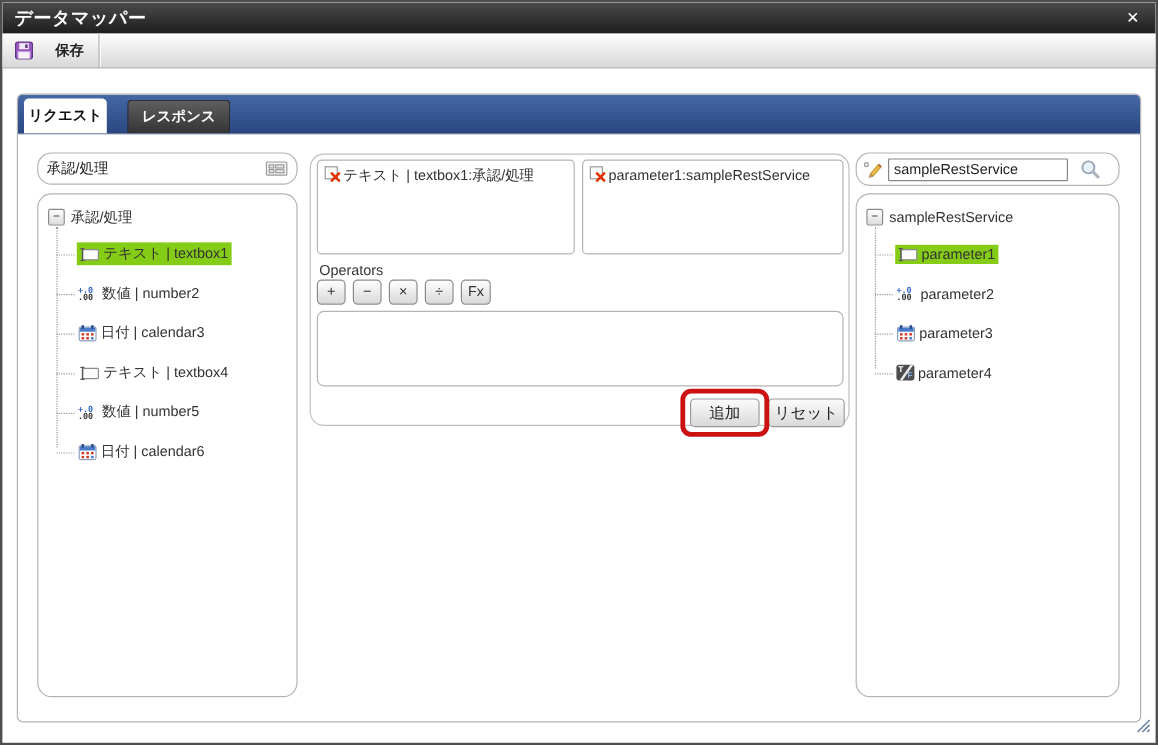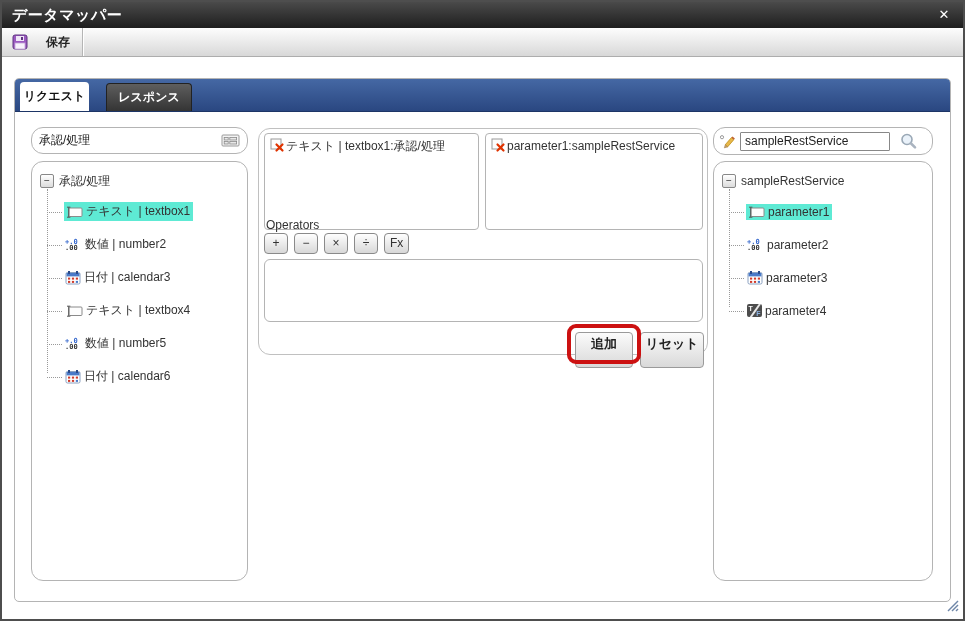--- a/index.html
+++ b/index.html
@@ -83,21 +83,21 @@
     border-left:1px dotted #999;
   }
   .tree-row {
     position:relative; height:33px; display:flex; align-items:center; padding-left:17px; cursor:pointer;
   }
   .tree-row::before {
     content:''; position:absolute; left:0; top:50%; width:15px; height:0;
     border-top:1px dotted #999;
   }
   .tree-node { display:inline-flex; align-items:center; gap:3px; padding:1px 3px 1px 1px; }
-  .tree-node.sel { background:#5eead4;justify-content:space-between; }
+  .tree-node.sel { background:#84cc16;justify-content:space-between; }
   .tree-label { font-size:12px; color:#333; white-space:nowrap; }
 
   
   .icon { display:inline-flex; flex:0 0 auto; }
   .num-icon { width:17px; flex-direction:column; align-items:flex-start; }
   .num-icon i {
     font-style:normal; font-family:"DejaVu Sans Mono",monospace;
     font-size:7px; line-height:6px; font-weight:bold; letter-spacing:0;
   }
   .num-icon .l1 { color:#3366cc; }
@@ -107,21 +107,21 @@
     content:''; position:absolute; left:7px; top:-2px; width:1.5px; height:18px;
     background:#e8e8e8; transform:rotate(35deg);
   }
   .bool-icon i { position:absolute; font-style:normal; font-weight:bold; font-size:7px; line-height:7px; }
   .bool-icon .t { left:1.5px; top:1px; color:#fff; }
   .bool-icon .f { right:1.5px; bottom:0; color:#8ab0e0; }
 
   
   .middle-box { left:243px; top:49px; width:450px; height:227px; border-color:#c0c0c0; }
   .map-box {
-    position:absolute; top:4px; height:97px; border:1px solid #b4b4b4; border-radius:4px;
+    position:absolute; top:4px; height:79px; border:1px solid #b4b4b4; border-radius:4px;
     padding:4px 5px; display:flex; align-items:flex-start; gap:1px; background:#fff;
   }
   .map-box.src { left:5px;  width:215px; }
   .map-box.tgt { left:226px; width:218px; }
   .map-box .map-text { font-size:12px; color:#333; line-height:14px; padding-top:1px; }
   .rm-icon { flex:0 0 auto; cursor:pointer; }
 
   .ops-label { position:absolute; left:7px; top:89px; font-size:12px; color:#333; }
   .ops-row { position:absolute; left:5px; top:104px; display:flex; gap:6px; }
   .op-btn {
@@ -129,23 +129,23 @@
     border:1px solid #8a8a8a; border-radius:4px;
     background:linear-gradient(#fefefe,#d8d8d8);
     font-size:12px; color:#333; text-align:center; line-height:19px; cursor:pointer;
   }
   .expr-box {
     position:absolute; left:5px; top:130px; width:439px; height:63px;
     border:1px solid #b4b4b4; border-radius:6px; background:#fff;
     font-size:12px; color:#333; padding:4px 6px;
   }
   .action-btn {
-    position:absolute; height:36px; border:1px solid #9a9a9a; border-radius:4px;
+    position:absolute; height:24px; border:1px solid #9a9a9a; border-radius:4px;
     background:linear-gradient(#fbfbfb,#d9d9d9);
-    font-size:13px; font-weight:bold; color:#222; text-align:center; line-height:22px; cursor:pointer;
+    font-size:13px; font-weight:normal; color:#222; text-align:center; line-height:22px; cursor:pointer;
   }
   .add-btn   { left:316px; top:203px; width:58px; }
   .reset-btn { left:381px; top:203px; width:64px; }
   .red-ring {
     position:absolute; left:308px; top:195px; width:74px; height:40px;
     border:4px solid #cc1111; border-radius:9px; pointer-events:none; z-index:5;
   }
 
   
   .search-box { left:698px; top:48px; width:220px; height:28px; display:flex; align-items:center; padding:0 5px; gap:4px; }

